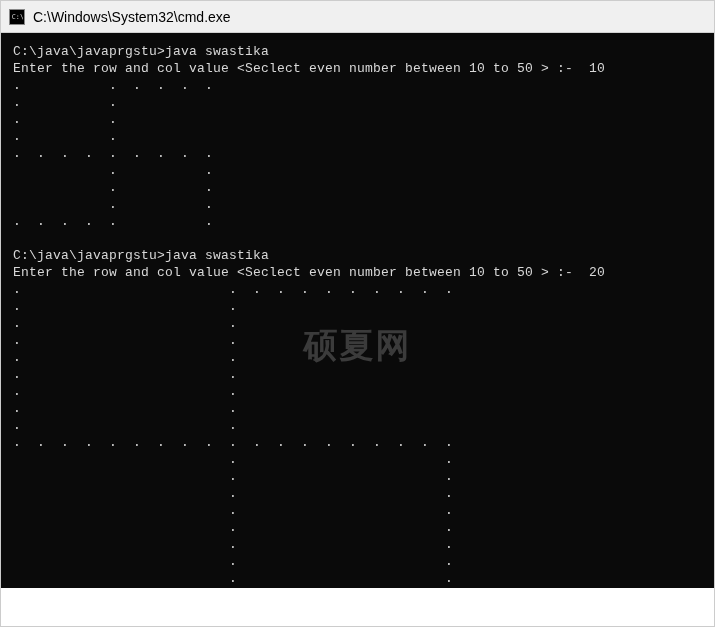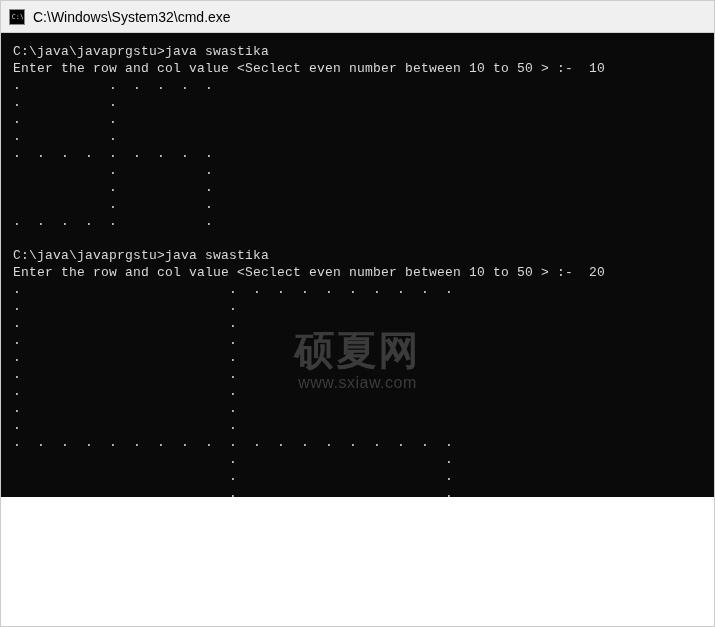--- a/index.html
+++ b/index.html
@@ -1,24 +1,24 @@
 <!DOCTYPE html>
 <html><head>
   <meta charset="utf-8">
   <style>
     * { box-sizing: border-box; margin: 0; padding: 0; }
     body { width: 715px; height: 627px; background: #fff; font-family: 'Segoe UI', Tahoma, sans-serif; overflow: hidden; border: 1px solid #ccc; }
     .titlebar { height: 32px; background: #f0f0f0; display: flex; align-items: center; padding: 0 8px; border-bottom: 1px solid #d0d0d0; }
     .titlebar .cmd-icon { width: 16px; height: 16px; background: #000; display: inline-flex; align-items: center; justify-content: center; margin-right: 8px; border: 1px solid #888; }
     .titlebar .cmd-icon svg { width: 12px; height: 12px; }
     .titlebar .title { font-size: 14px; color: #000; }
-    .terminal { width: 100%; height: 464px; background: #0a0a0a; padding: 10px 12px; position: relative; overflow: hidden; }
+    .terminal { width: 100%; height: 555px; background: #0a0a0a; padding: 10px 12px; position: relative; overflow: hidden; }
     .terminal pre { font-family: 'Consolas', 'Courier New', monospace; font-size: 13px; line-height: 17px; color: #d8d8d8; white-space: pre; letter-spacing: 0.2px; }
     .watermark { position: absolute; top: 290px; left: 50%; transform: translateX(-50%); text-align: center; pointer-events: none; }
-    .watermark .cn { font-size: 40px; font-weight: 700; color: rgba(120,120,120,0.45); font-family: Liberation Sans, sans-serif; letter-spacing: 2px; }
+    .watermark .cn { font-size: 34px; font-weight: 700; color: rgba(120,120,120,0.45); font-family: Liberation Sans, sans-serif; letter-spacing: 2px; }
     .watermark .url { font-size: 16px; color: rgba(120,120,120,0.45); margin-top: -4px; font-family: 'Arial', sans-serif; letter-spacing: 0.5px; }
   </style>
 </head>
 <body>
 
 <div class="titlebar">
   <span class="cmd-icon">
     <svg viewBox="0 0 16 16">
         <rect width="16" height="16" fill="#000"></rect>
         <text x="1" y="11" font-size="9" fill="#ccc" font-family="monospace">C:\</text>
@@ -57,15 +57,14 @@
                            .                          .
                            .                          .
                            .                          .
                            .                          .
                            .                          .
                            .                          .
 .  .  .  .  .  .  .  .  .  .                          .</span></pre>
 
   <div class="watermark">
     <div class="cn">硕夏网</div>
-    <div class="url">www.sxiaw.com</div>
   </div>
 </div>
 
 </body></html>

